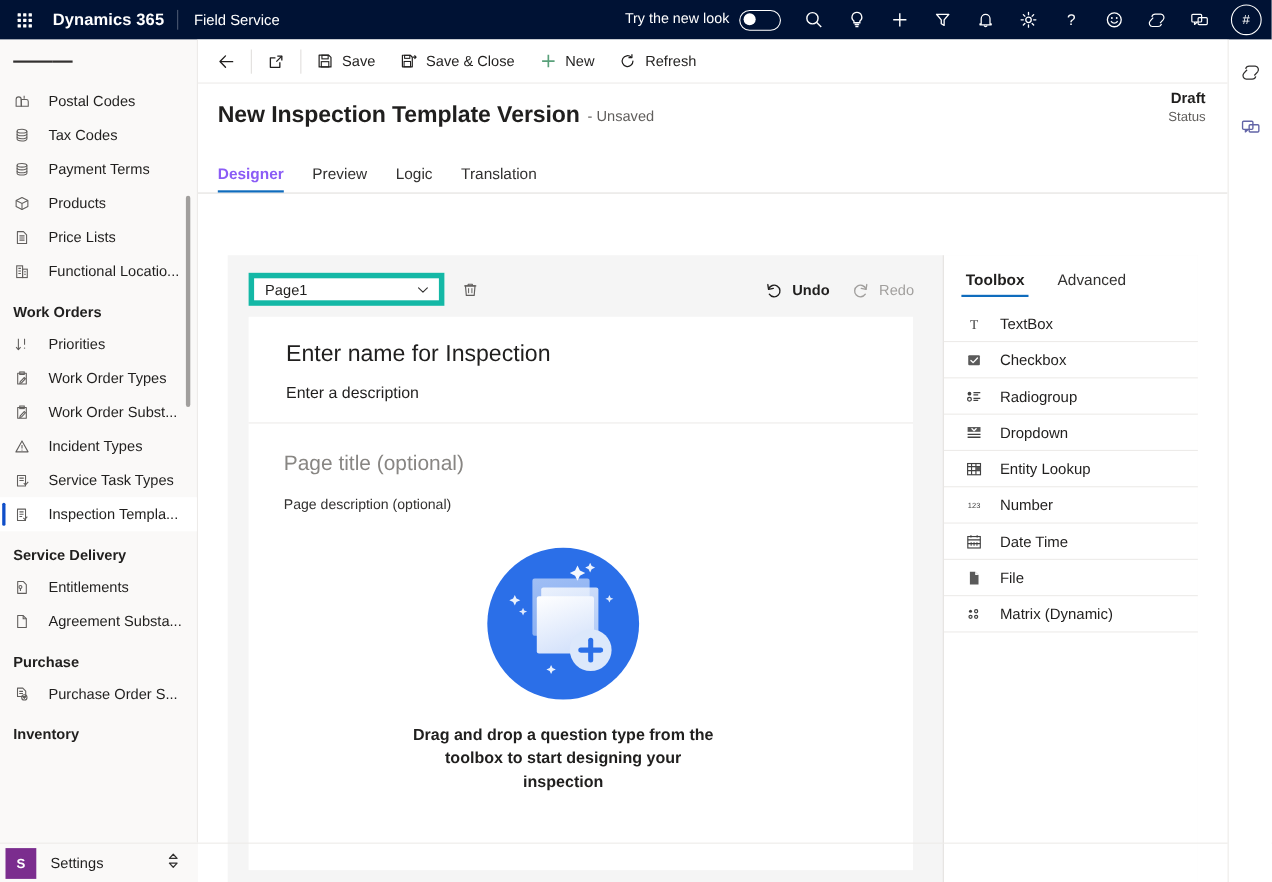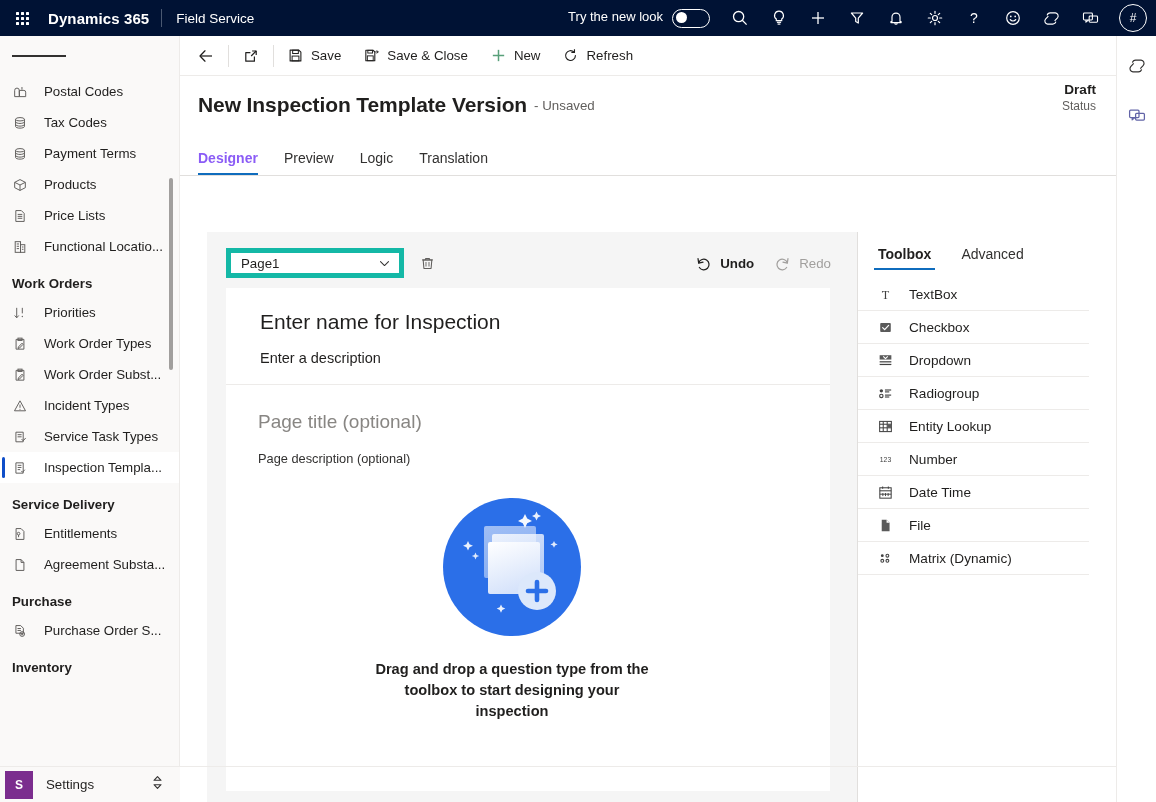--- a/index.html
+++ b/index.html
@@ -708,41 +708,41 @@
               <span class="tb-ico">
                 <svg width="17" height="17" viewBox="0 0 18 18">
                   <rect x="3.4" y="4.2" width="11.2" height="9.6" rx="1" fill="#5a5a5a"></rect>
                   <path d="M6 9.2 8.1 11.3 12.3 6.8" fill="none" stroke="#ffffff" stroke-width="1.3" stroke-linecap="round" stroke-linejoin="round"></path>
                 </svg>
               </span>
               <span class="tb-label">Checkbox</span>
             </div>
             <div class="tb-item">
               <span class="tb-ico">
-                <svg width="17" height="17" viewBox="0 0 18 18">
-                  <rect x="2.8" y="3.4" width="12.4" height="4.6" fill="#5a5a5a"></rect>
-                  <path d="M6.6 4.6 9 7 11.4 4.6" fill="none" stroke="#ffffff" stroke-width="1.2" stroke-linejoin="round"></path>
-                  <line x1="2.8" y1="10.4" x2="15.2" y2="10.4" stroke="#414141" stroke-width="1.3"></line>
-                  <line x1="2.8" y1="13.2" x2="15.2" y2="13.2" stroke="#414141" stroke-width="1.3"></line>
-                </svg>
-              </span>
-              <span class="tb-label">Dropdown</span>
-            </div>
-            <div class="tb-item">
-              <span class="tb-ico">
                 <svg width="17" height="17" viewBox="0 0 18 18" stroke="#414141">
                   <circle cx="4.6" cy="6.2" r="1.8" fill="#414141" stroke="none"></circle>
                   <circle cx="4.6" cy="11.6" r="1.8" fill="none" stroke-width="1.2"></circle>
                   <line x1="8.4" y1="5.3" x2="15" y2="5.3" stroke-width="1.2"></line>
                   <line x1="8.4" y1="7.3" x2="13" y2="7.3" stroke-width="1.2"></line>
                   <line x1="8.4" y1="10.7" x2="15" y2="10.7" stroke-width="1.2"></line>
                   <line x1="8.4" y1="12.7" x2="13" y2="12.7" stroke-width="1.2"></line>
                 </svg>
               </span>
               <span class="tb-label">Radiogroup</span>
+            </div>
+            <div class="tb-item">
+              <span class="tb-ico">
+                <svg width="17" height="17" viewBox="0 0 18 18">
+                  <rect x="2.8" y="3.4" width="12.4" height="4.6" fill="#5a5a5a"></rect>
+                  <path d="M6.6 4.6 9 7 11.4 4.6" fill="none" stroke="#ffffff" stroke-width="1.2" stroke-linejoin="round"></path>
+                  <line x1="2.8" y1="10.4" x2="15.2" y2="10.4" stroke="#414141" stroke-width="1.3"></line>
+                  <line x1="2.8" y1="13.2" x2="15.2" y2="13.2" stroke="#414141" stroke-width="1.3"></line>
+                </svg>
+              </span>
+              <span class="tb-label">Dropdown</span>
             </div>
             <div class="tb-item">
               <span class="tb-ico">
                 <svg width="17" height="17" viewBox="0 0 18 18" stroke="#414141" fill="none" stroke-width="1.1">
                   <rect x="2.8" y="3.6" width="12.4" height="10.8"></rect>
                   <line x1="2.8" y1="6.6" x2="15.2" y2="6.6"></line>
                   <line x1="2.8" y1="10.4" x2="15.2" y2="10.4"></line>
                   <line x1="6.6" y1="3.6" x2="6.6" y2="14.4"></line>
                   <line x1="10.8" y1="3.6" x2="10.8" y2="14.4"></line>
                   <rect x="10.9" y="6.7" width="4.3" height="3.6" fill="#5a5a5a" stroke="none"></rect>

